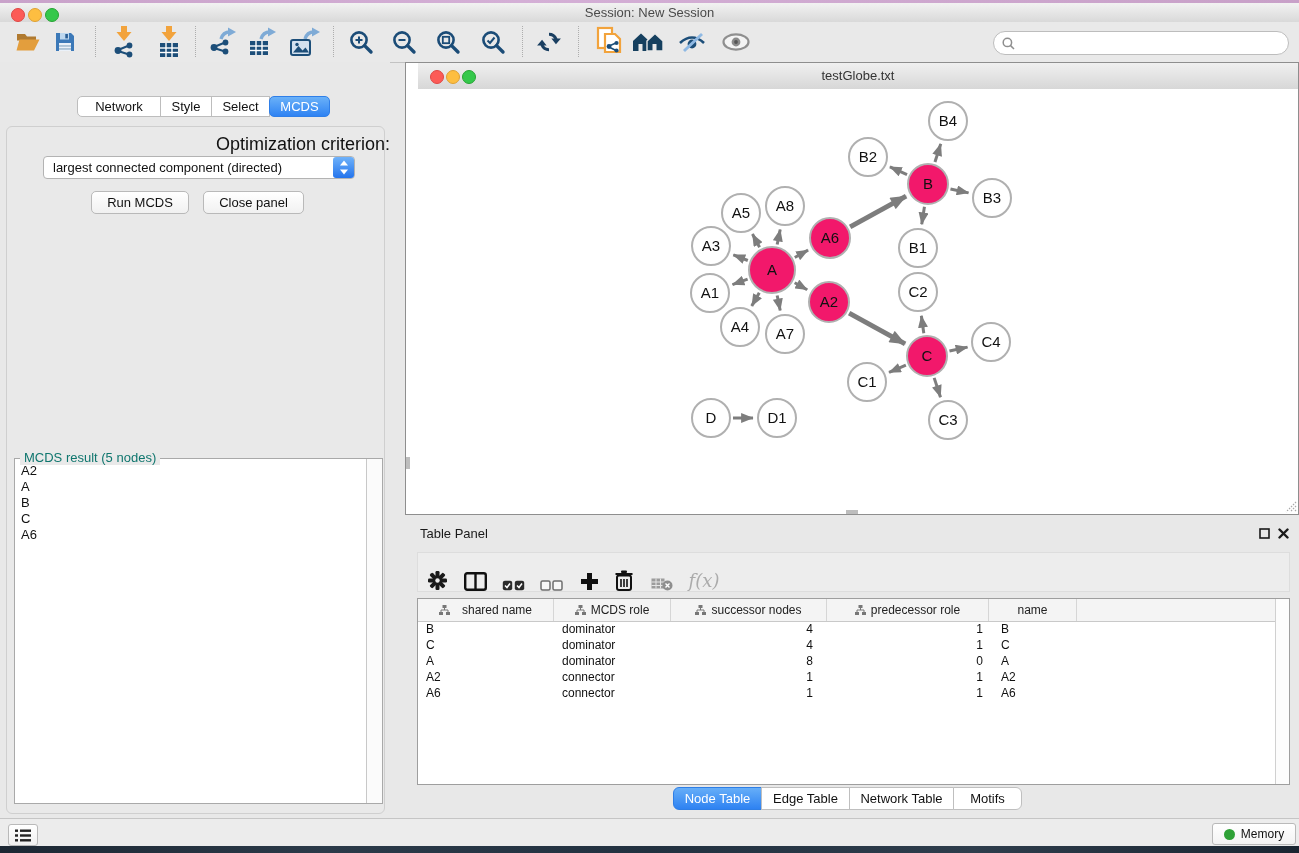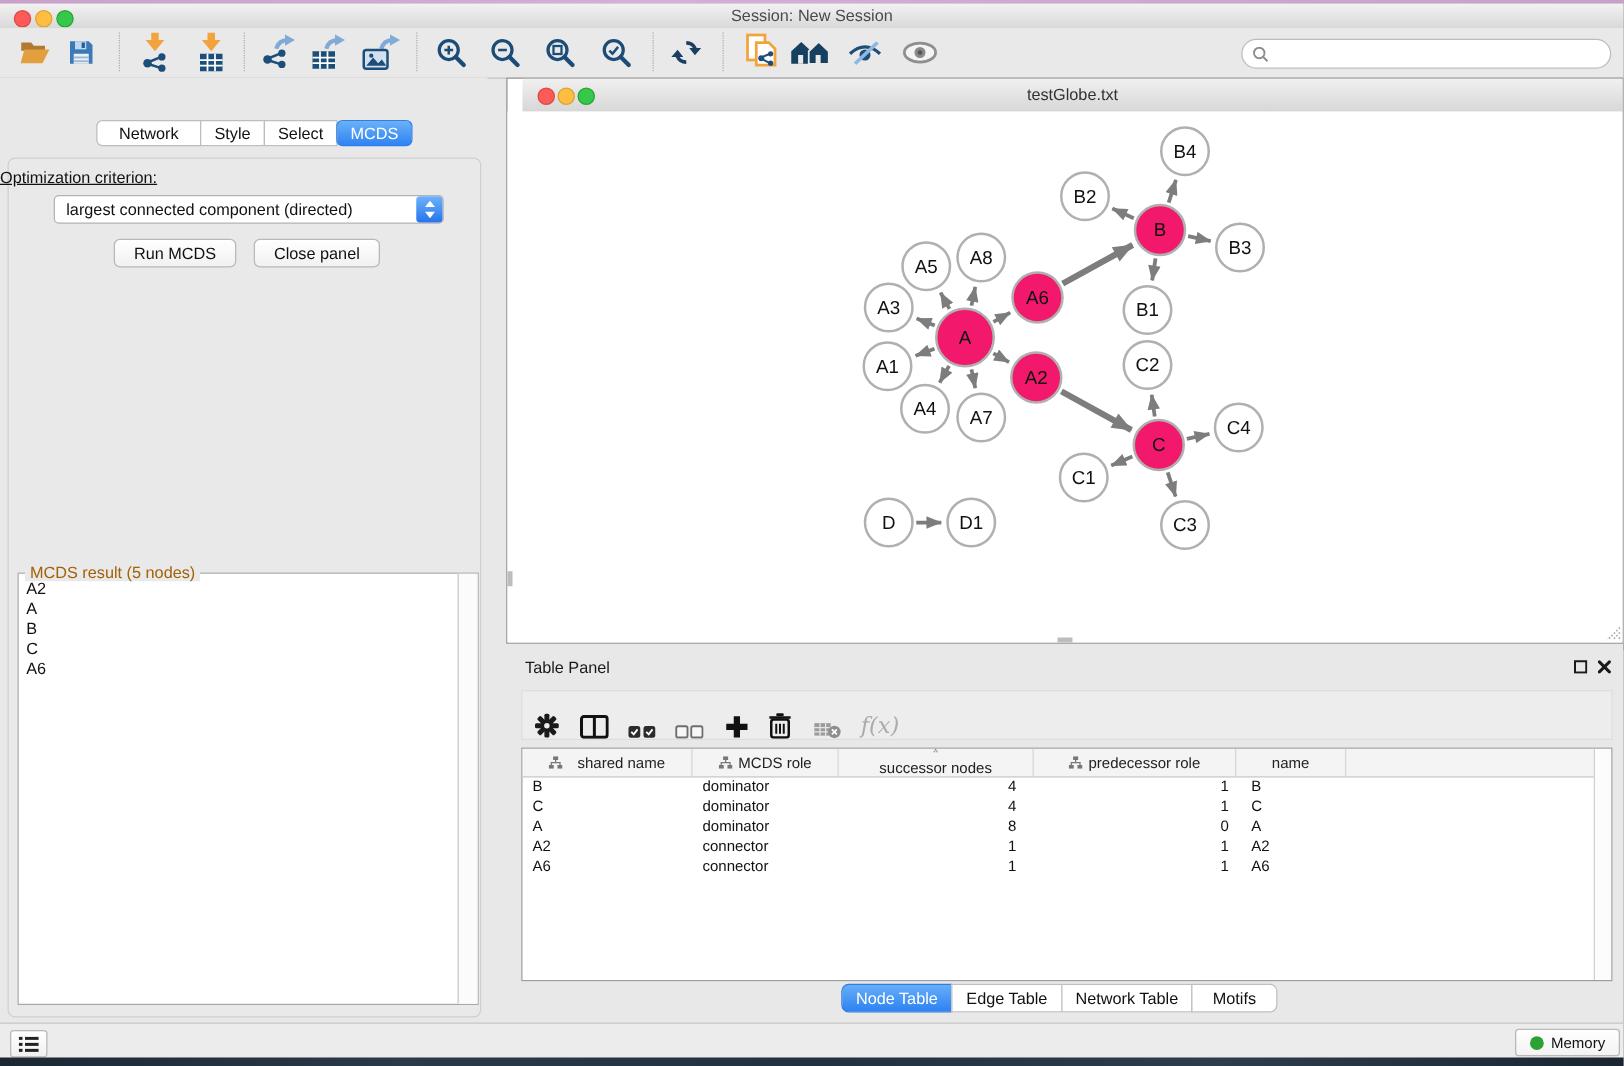--- a/index.html
+++ b/index.html
@@ -35,33 +35,33 @@
   .wbtn{position:absolute;top:6px;width:14px;height:14px;background:none;border:none;padding:0;
        display:flex;align-items:center;justify-content:center;cursor:pointer;}
   .cp-tabs{position:absolute;left:77px;top:34px;height:21px;display:flex;}
   .cp-tab{box-sizing:border-box;height:21px;line-height:19px;text-align:center;font-size:13px;
        background:#fff;border:1px solid #BDBDBD;margin-left:-1px;color:#111;cursor:pointer;}
   .cp-tab:first-child{border-radius:5px 0 0 5px;margin-left:0;}
   .cp-tab.active{background:linear-gradient(#6AB1F8,#2F83F3);color:#fff;border:1px solid #2F7FE8;
        border-radius:5px;}
   .cp-inner{position:absolute;left:6px;top:64px;width:377px;height:686px;
        border:1px solid #CFCFCF;border-radius:6px;background:#E9E9E9;}
-  .opt-label{position:absolute;left:0;width:100%;top:72px;text-align:left;font-size:13px;color:#111;text-decoration:underline;}
+  .opt-label{position:absolute;left:0;width:100%;top:72px;text-align:right;font-size:18px;color:#111;}
   .combo{position:absolute;left:43px;top:94px;width:312px;height:23px;background:#fff;
        border:1px solid #B3B3B3;border-radius:4px;box-sizing:border-box;cursor:pointer;}
   .combo .cval{position:absolute;left:9px;top:3px;font-size:13px;color:#111;white-space:nowrap;}
   .combo .stepper{position:absolute;right:0px;top:0px;width:21px;height:21px;border-radius:3px;
        background:linear-gradient(#6FB2FA,#2474EC);display:flex;align-items:center;justify-content:center;}
   .pbtn{position:absolute;height:23px;background:linear-gradient(#FFFFFF,#F1F1F1);
        border:1px solid #B9B9B9;border-radius:5px;font-size:13px;color:#111;
        font-family:"Liberation Sans",sans-serif;cursor:pointer;}
   .fieldset{position:absolute;left:14px;top:396px;width:367px;height:344px;
        border:1px solid #A9A9A9;background:#fff;}
   .fieldset .legend{position:absolute;left:5px;top:-9px;background:#E9E9E9;padding:0 4px;
-       font-size:13px;color:#a16207;white-space:nowrap;}
+       font-size:13px;color:#0f766e;white-space:nowrap;}
   .mcds-list{position:absolute;left:0;top:4px;right:16px;bottom:0;overflow:hidden;}
   .mcds-item{font-size:13px;color:#111;padding-left:6px;height:16px;line-height:16px;}
   .mcds-scroll{position:absolute;right:0;top:0;bottom:0;width:15px;background:#FBFBFB;
        border-left:1px solid #C8C8C8;}
   
   .netwin{position:absolute;left:405px;top:62px;width:894px;height:453px;box-sizing:border-box;
        border:1px solid #8E8E8E;background:#fff;}
   .netbar{position:absolute;left:12px;top:0;right:0;height:26px;
        background:linear-gradient(#F0F0F0,#D7D7D7);border-bottom:1px solid #ABABAB;}
   .netbar .ttl{position:absolute;left:0;right:0;top:5px;text-align:center;font-size:13px;color:#333;}
@@ -486,21 +486,21 @@
           </div>
           <div class="th" style="width: 117px;">
             <svg width="11" height="10" viewBox="0 0 11 10">
               <rect x="3.5" y="0" width="4" height="3" fill="#777"></rect>
               <rect x="0" y="7" width="4" height="3" fill="#777"></rect>
               <rect x="7" y="7" width="4" height="3" fill="#777"></rect>
               <path d="M5.5 3 v2 M2 7 v-2 h7 v2" stroke="#777" fill="none" stroke-width="1"></path>
             </svg>
             <span>MCDS role</span>
           </div>
-          <div class="th" style="width: 156px; flex-direction: column;">
+          <div class="th" style="width: 156px;">
             <svg width="11" height="10" viewBox="0 0 11 10">
               <rect x="3.5" y="0" width="4" height="3" fill="#777"></rect>
               <rect x="0" y="7" width="4" height="3" fill="#777"></rect>
               <rect x="7" y="7" width="4" height="3" fill="#777"></rect>
               <path d="M5.5 3 v2 M2 7 v-2 h7 v2" stroke="#777" fill="none" stroke-width="1"></path>
             </svg>
             <span>successor nodes</span>
           </div>
           <div class="th" style="width: 162px;">
             <svg width="11" height="10" viewBox="0 0 11 10">

